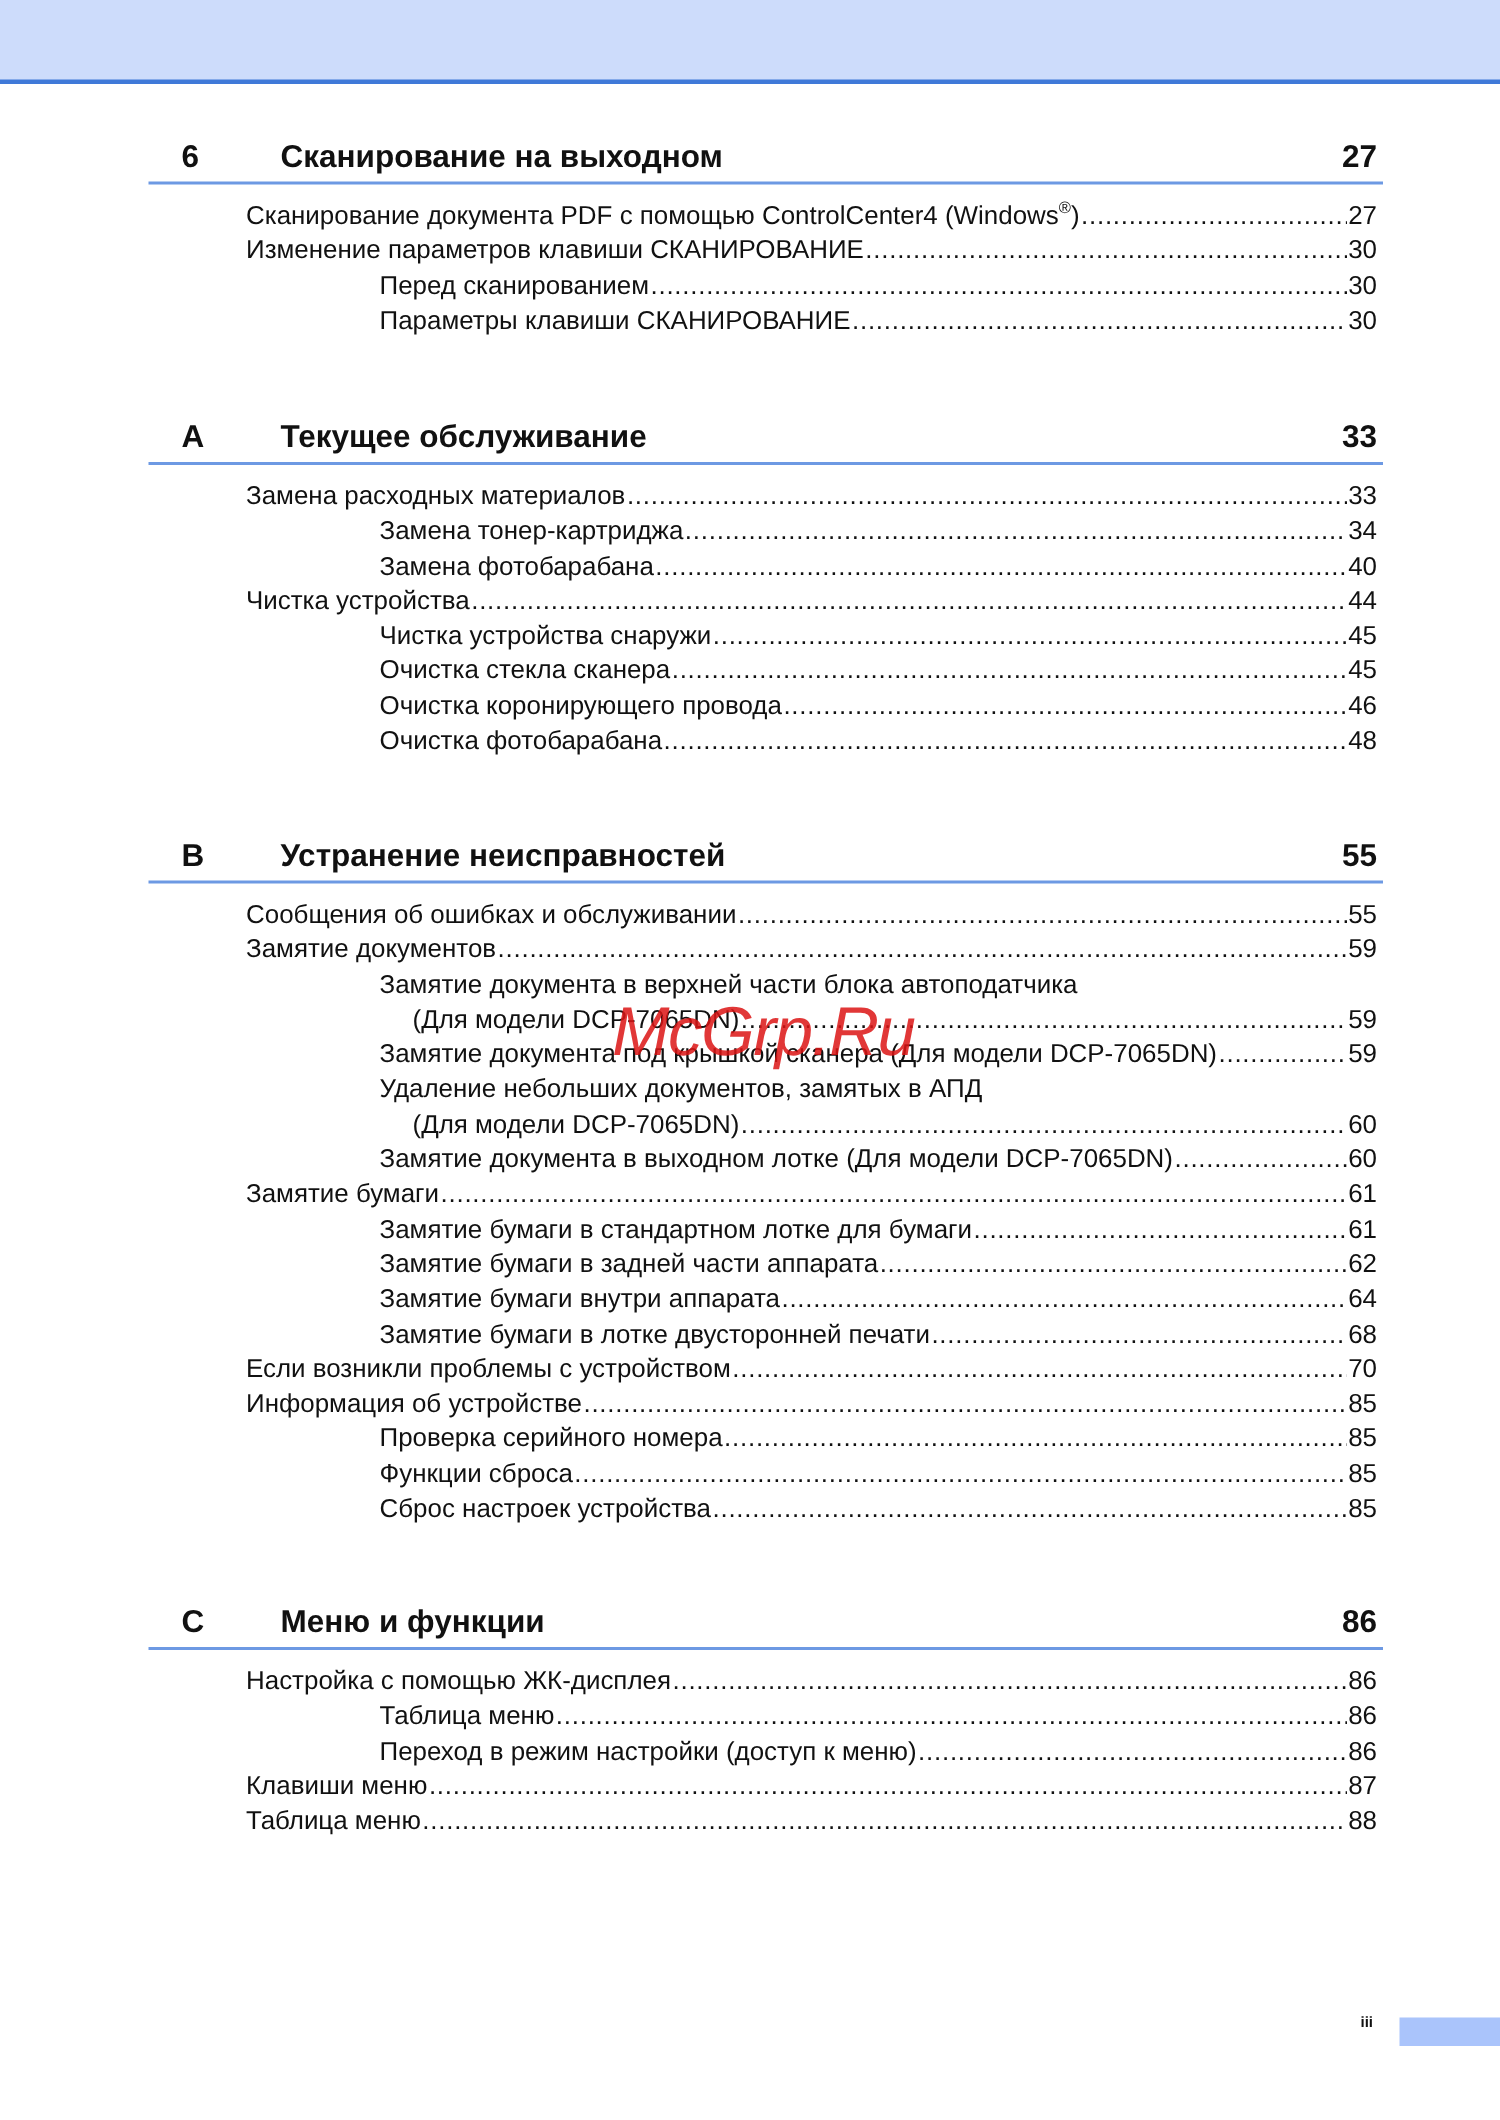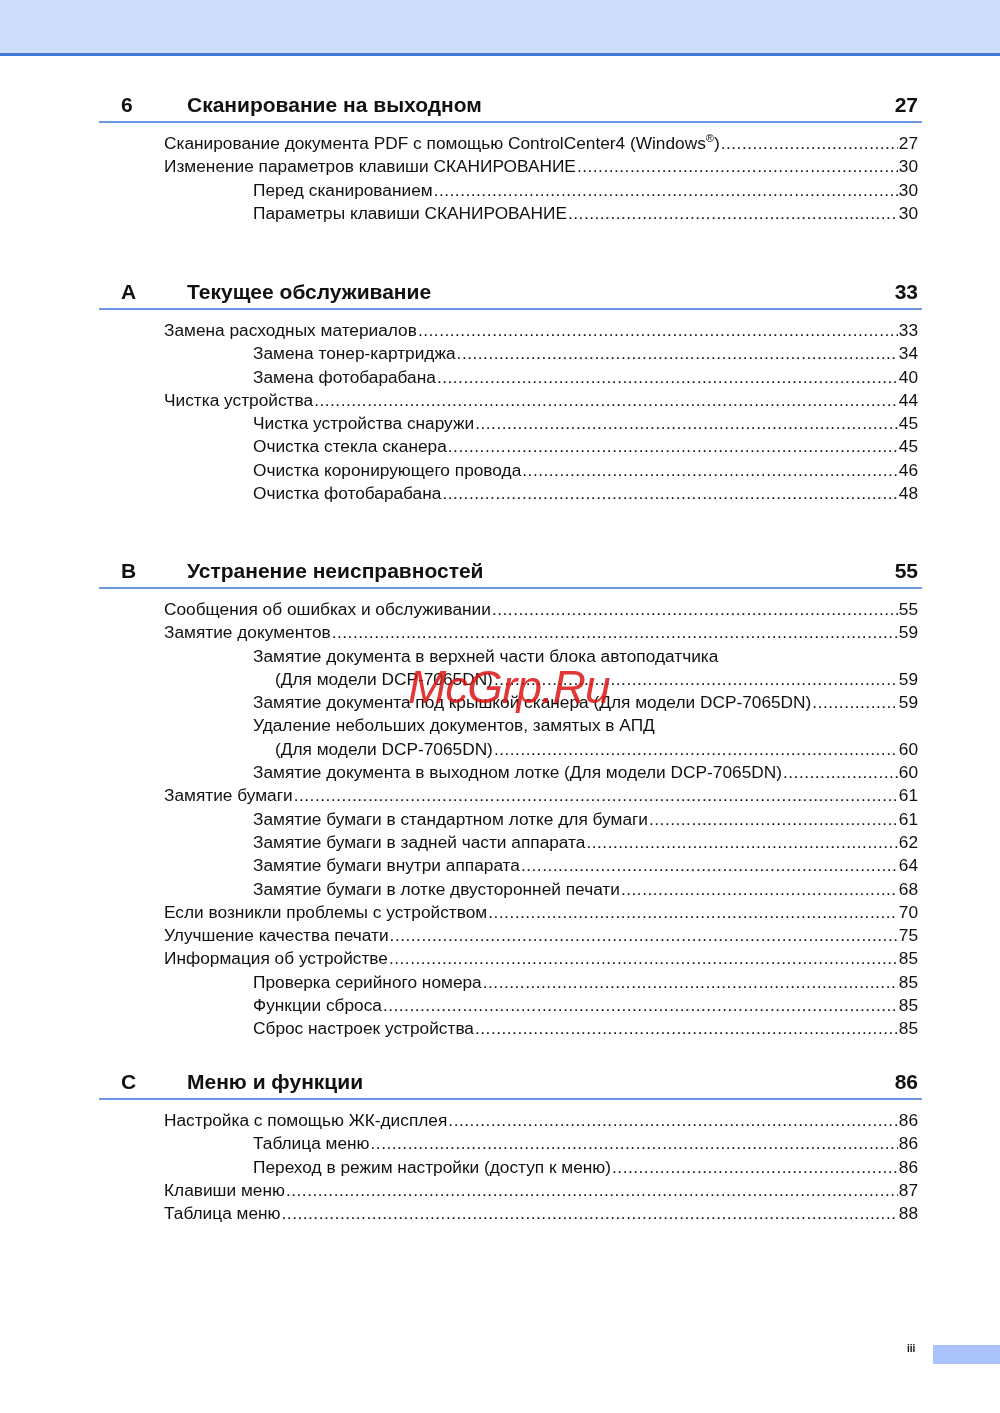--- a/index.html
+++ b/index.html
@@ -180,25 +180,20 @@
         <span class="label">Замятие бумаги в лотке двусторонней печати</span>
         <span class="dots"></span>
         <span class="pg">68</span>
       </div>
     <div class="entry l1">
         <span class="label">Если возникли проблемы с устройством</span>
         <span class="dots"></span>
         <span class="pg">70</span>
       </div>
     <div class="entry l1">
-        <span class="label">Улучшение качества печати</span>
-        <span class="dots"></span>
-        <span class="pg">75</span>
-      </div>
-    <div class="entry l1">
         <span class="label">Информация об устройстве</span>
         <span class="dots"></span>
         <span class="pg">85</span>
       </div>
     <div class="entry l2">
         <span class="label">Проверка серийного номера</span>
         <span class="dots"></span>
         <span class="pg">85</span>
       </div>
     <div class="entry l2">

